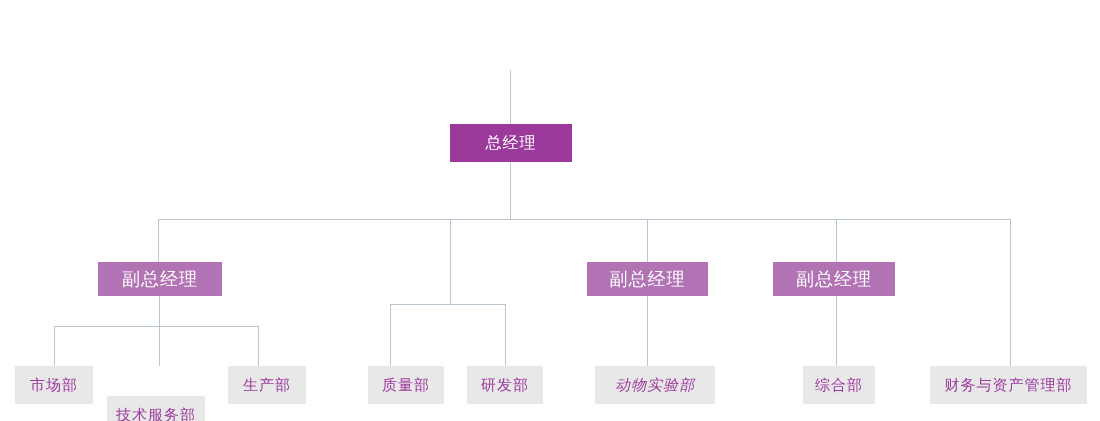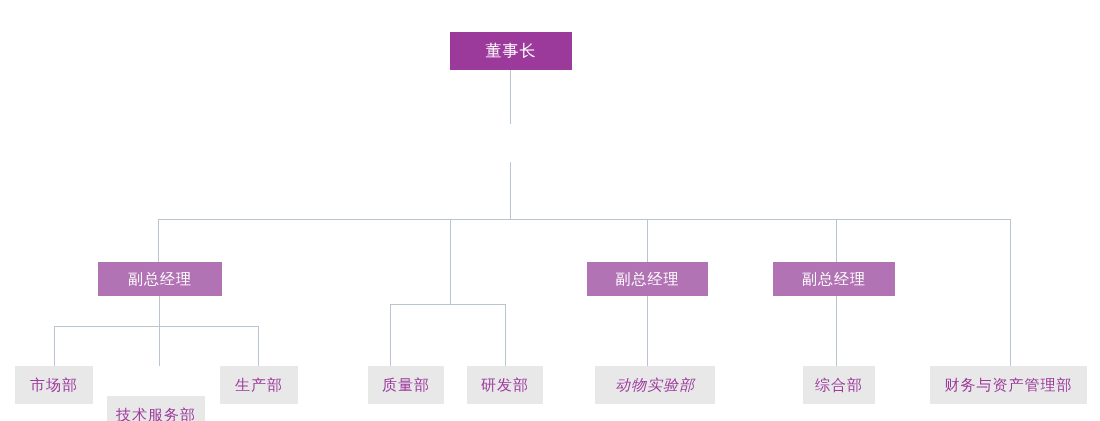--- a/index.html
+++ b/index.html
@@ -26,21 +26,21 @@
     white-space: nowrap;
   }
   .node.exec {
     background: var(--executive-box, #9C3A9C);
     color: var(--box-text, #ffffff);
     font-size: 16px;
   }
   .node.deputy {
     background: var(--deputy-box, #B173B3);
     color: var(--box-text, #ffffff);
-    font-size: 15px;
+    font-size: 18px;
   }
   .node.dept {
     background: var(--department-box, #E8E8E8);
     color: var(--department-text, #9C3A9C);
     font-size: 15px;
   }
   .line {
     position: absolute;
     background: var(--connector-line, #B9C5CF);
   }
@@ -65,29 +65,29 @@
   <div class="line" style="left:159px; top:326px; width:1px;  height:40px;"></div>
   <div class="line" style="left:258px; top:326px; width:1px;  height:40px;"></div>
 
   <div class="line" style="left:390px; top:304px; width:116px; height:1px;"></div>
   <div class="line" style="left:390px; top:304px; width:1px;  height:62px;"></div>
   <div class="line" style="left:505px; top:304px; width:1px;  height:62px;"></div>
 
   <div class="line" style="left:647px; top:296px; width:1px;  height:70px;"></div>
   <div class="line" style="left:836px; top:296px; width:1px;  height:70px;"></div>
 
-  <div class="node exec" style="left:450px; top:32px; width:122px; height:38px;">董事长</div>
 
+  <div class="node exec" style="left:450px; top:124px; width:122px; height:38px;">总经理</div>
 
   <div class="node deputy" style="left:98px; top:262px; width:124px; height:34px;">副总经理</div>
   <div class="node deputy" style="left:587px; top:262px; width:121px; height:34px;">副总经理</div>
   <div class="node deputy" style="left:773px; top:262px; width:122px; height:34px;">副总经理</div>
 
   <div class="node dept" style="left:15px;  top:366px; width:78px;  height:38px;">市场部</div>
   <div class="node dept" style="left:107px; top:366px; width:98px;  height:38px;margin-top:30px;">技术服务部</div>
-  <div class="node dept" style="left:220px; top:366px; width:78px;  height:38px;font-family:Liberation Mono, monospace;">生产部</div>
+  <div class="node dept" style="left:228px; top:366px; width:78px;  height:38px;font-family:Liberation Mono, monospace;">生产部</div>
   <div class="node dept" style="left:368px; top:366px; width:76px;  height:38px;">质量部</div>
   <div class="node dept" style="left:467px; top:366px; width:76px;  height:38px;">研发部</div>
   <div class="node dept" style="left:595px; top:366px; width:120px; height:38px;font-style:italic;">动物实验部</div>
   <div class="node dept" style="left:803px; top:366px; width:72px;  height:38px;font-family:Liberation Serif, serif;">综合部</div>
   <div class="node dept" style="left:930px; top:366px; width:157px; height:38px;text-align:center;">财务与资产管理部</div>
 
 </div>
 
 </body></html>

